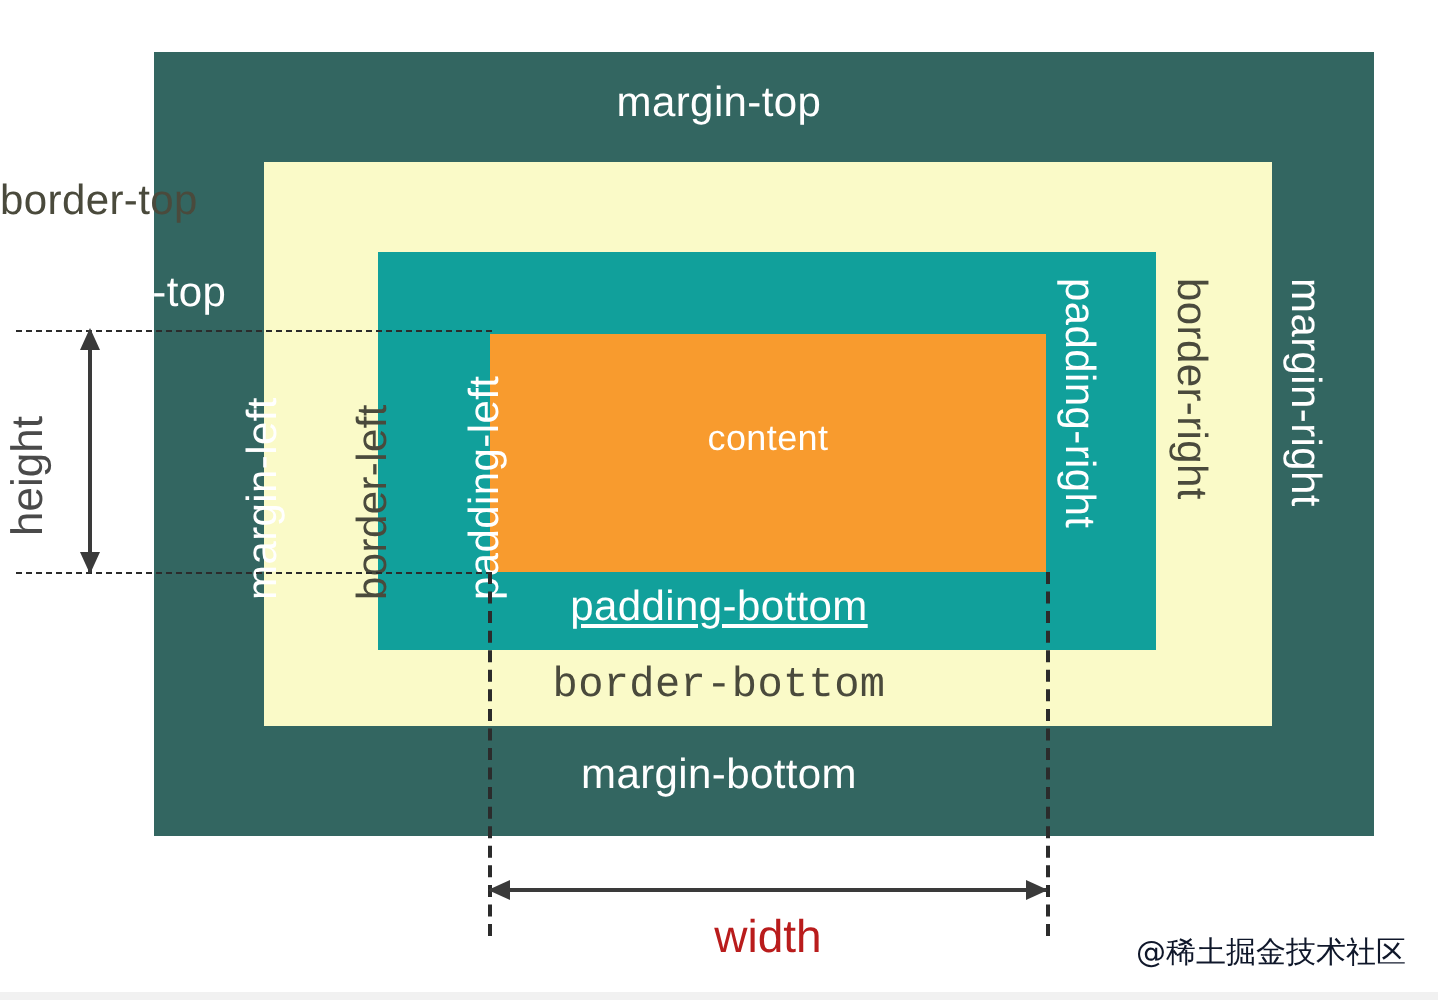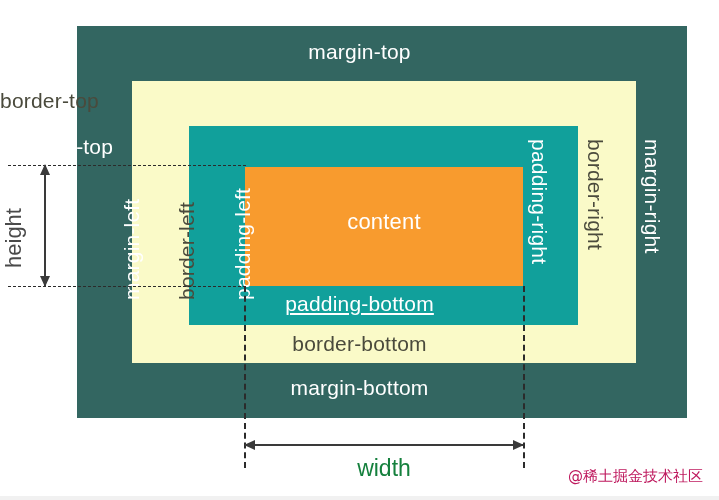--- a/index.html
+++ b/index.html
@@ -57,23 +57,23 @@
   .lbl.vert {
     transform-origin: 0 0;
   }
   .rot-cw  { transform: rotate(90deg); }
   .rot-ccw { transform: rotate(-90deg); }
 
   
   #lbl-margin-top    { left: 0; top: 40px;  width: 719px; text-align: center; }
   #lbl-border-top    { left: 0; top: 89px;  width: 719px; text-align: left; }
   #lbl-padding-top   { left: 0; top: 135px; width: 719px; text-align: left; }
-  #lbl-content       { left: 245px; top: 209px; width: 278px; text-align: center; font-size: 22px; }
+  #lbl-content       { left: 245px; top: 209px; width: 278px; text-align: center; font-size: 18px; }
   #lbl-padding-bottom{ left: 0; top: 292px; width: 719px; text-align: center; text-decoration: underline; }
-  #lbl-border-bottom { left: 0; top: 332px; width: 719px; text-align: center; }
+  #lbl-border-bottom { left: 0; top: 332px; width: 719px; text-align: center; font-family: Liberation Mono, monospace; }
   #lbl-margin-bottom { left: 0; top: 376px; width: 719px; text-align: center; }
 
   
   #lbl-margin-left  { left: 120px; top: 300px; }
   #lbl-border-left  { left: 175px; top: 300px; }
   #lbl-padding-left { left: 231px; top: 300px; }
   
   #lbl-padding-right{ left: 551px; top: 139px; }
   #lbl-border-right  { left: 607px; top: 139px; }
   #lbl-margin-right  { left: 664px; top: 139px; }
@@ -133,29 +133,29 @@
     position: absolute;
     left: -16px; top: 225px;
     font-size: 22px; color: #4a4a4a;
     transform: rotate(-90deg);
     white-space: nowrap;
   }
   #lbl-width {
     position: absolute;
     left: 245px; top: 455px;
     width: 278px; text-align: center;
-    font-size: 23px; color: #15803d;
+    font-size: 23px; color: #b91c1c;
   }
 
   
   #watermark {
     position: absolute;
     right: 16px; bottom: 14px;
     font-size: 15px;
-    color: #be185d;
+    color: #0f172a;
     font-family: "DejaVu Sans", sans-serif;
     white-space: nowrap;
     text-align: center;
   }
   #bottom-rule {
     position: absolute;
     left: 0; bottom: 0;
     width: 719px; height: 4px;
     background: #f1f1f1;
   }

